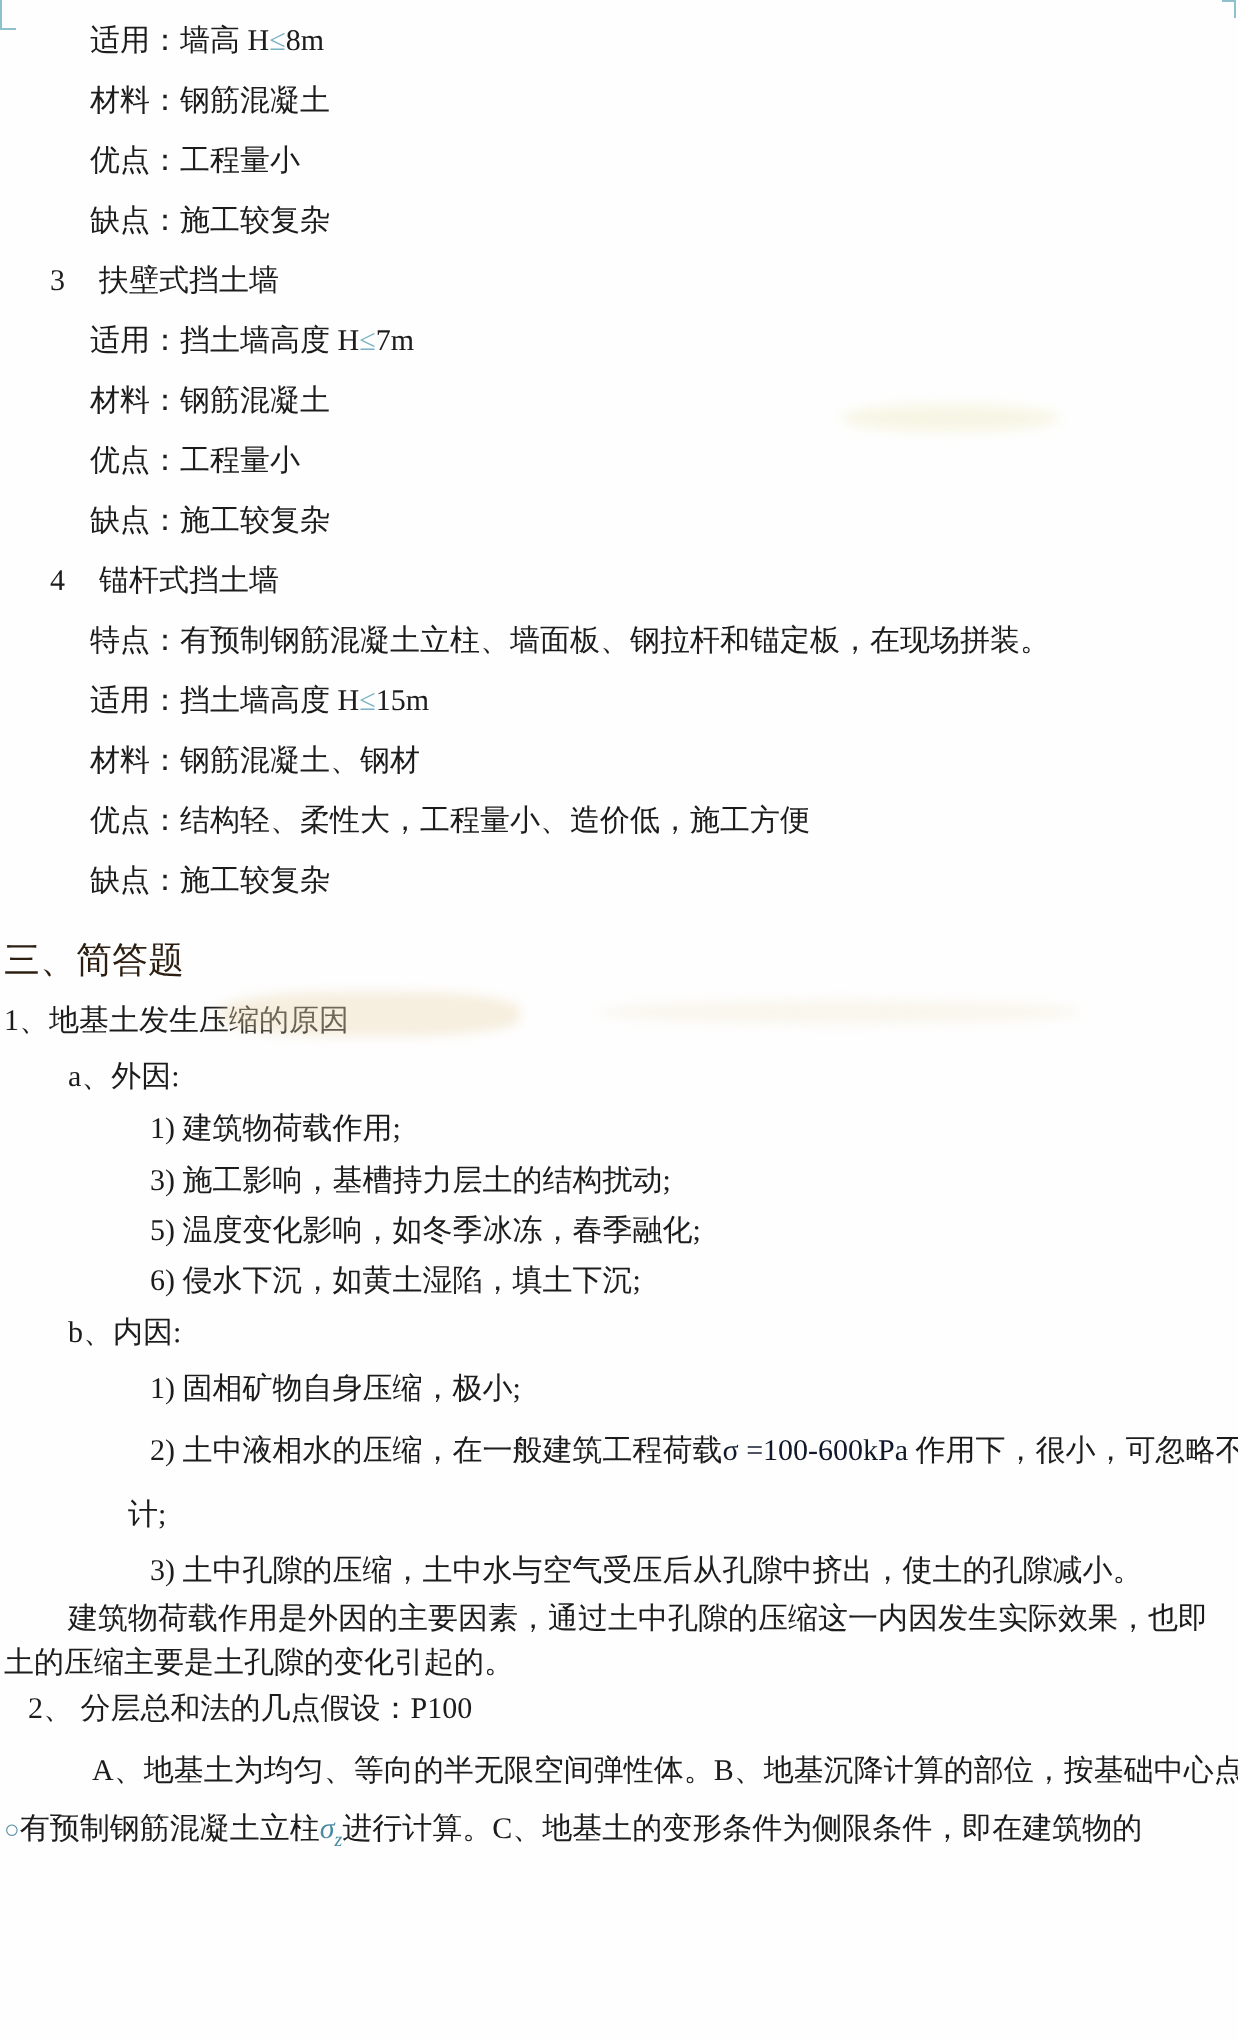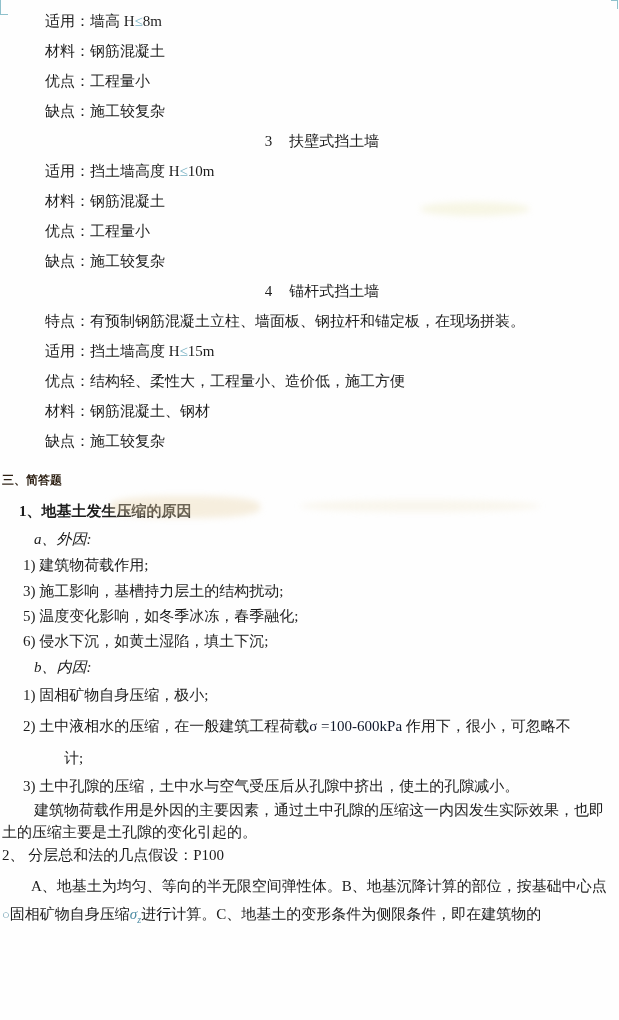--- a/index.html
+++ b/index.html
@@ -9,49 +9,49 @@
     height: 1020px;
     overflow: hidden;
     background: #fefefe;
     font-family: "Liberation Serif", "DejaVu Serif", serif;
     font-size: 15px;
     color: #1c1c1c;
   }
   .line { white-space: nowrap; }
   .h30 { line-height: 30px; }
   .ind-a { padding-left: 45px; }
-  .wall-head { padding-left: 25px; line-height: 30px; text-align: center; }
+  .wall-head { padding-left: 25px; line-height: 30px; }
   .wall-num { display: inline-block; }
   .wall-title { display: inline-block; margin-left: 17px; }
   .qa-heading {
     padding-left: 2px;
     margin-top: 8px;
     line-height: 32px;
-    font-size: 12px;
-    font-weight: bold;
+    font-size: 18px;
+    font-weight: normal;
     color: #2c1f12;
     white-space: nowrap;
   }
-  .q-title { padding-left: 19px; line-height: 30px; font-weight: bold; }
-  .sub-label { padding-left: 34px; line-height: 26px; font-style: italic; }
-  .item { padding-left: 23px; line-height: 25px; }
+  .q-title { padding-left: 2px; line-height: 30px; }
+  .sub-label { padding-left: 34px; line-height: 26px; }
+  .item { padding-left: 75px; line-height: 25px; }
   .item-tall { line-height: 33px; }
   .item-26 { line-height: 27px; }
   .item-29 { line-height: 29px; }
   .item-wrap { padding-left: 64px; line-height: 31px; }
   .formula {
     color: #4b8aa2;
     font-style: italic;
     font-family: "Liberation Serif", "DejaVu Serif", serif;
   }
   .formula-upright { color: #0f172a; font-style: normal; }
   .le { color: #7ab2c4; }
   .para { line-height: 22px; text-indent: 32px; padding: 0 2px; }
-  .q2-title { padding-left: 2px; line-height: 25px; }
-  .q2-l1 { text-indent: 30px; line-height: 24px; padding: 0 1px; margin-top: 6px; }
+  .q2-title { padding-left: 2px; line-height: 25px; margin-left: 12px; }
+  .q2-l1 { text-indent: 30px; line-height: 24px; padding: 0 16px; margin-top: 6px; }
   .q2-l2 { line-height: 33px; padding: 0 2px; }
   .point-circle { color: #5c93a8; font-size: 13px; }
   sub { font-size: 10px; }
   .corner { position: absolute; }
   .corner-tl {
     left: 0; top: 0; width: 7px; height: 14px;
     border-left: 1px solid #8fc1cc; border-bottom: 1px solid #8fc1cc;
   }
   .corner-tr {
     right: 1px; top: 0; width: 6px; height: 8px;
@@ -79,46 +79,46 @@
   <div style="height:6px"></div>
 
   <div class="line h30 ind-a"><span>适用：墙高 H</span><span class="le">≤</span><span>8m</span></div>
   <div class="line h30 ind-a">材料：钢筋混凝土</div>
   <div class="line h30 ind-a">优点：工程量小</div>
   <div class="line h30 ind-a">缺点：施工较复杂</div>
 
   <div class="line wall-head">
     <span class="wall-num">3</span><span class="wall-title">扶壁式挡土墙</span>
   </div>
-  <div class="line h30 ind-a"><span>适用：挡土墙高度 H</span><span class="le">≤</span><span>10m</span></div>
+  <div class="line h30 ind-a"><span>适用：挡土墙高度 H</span><span class="le">≤</span><span>7m</span></div>
   <div class="line h30 ind-a">材料：钢筋混凝土</div>
   <div class="line h30 ind-a">优点：工程量小</div>
   <div class="line h30 ind-a">缺点：施工较复杂</div>
 
   <div class="line wall-head">
     <span class="wall-num">4</span><span class="wall-title">锚杆式挡土墙</span>
   </div>
   <div class="line h30 ind-a">特点：有预制钢筋混凝土立柱、墙面板、钢拉杆和锚定板，在现场拼装。</div>
   <div class="line h30 ind-a"><span>适用：挡土墙高度 H</span><span class="le">≤</span><span>15m</span></div>
+  <div class="line h30 ind-a">材料：钢筋混凝土、钢材</div>
   <div class="line h30 ind-a">优点：结构轻、柔性大，工程量小、造价低，施工方便</div>
-  <div class="line h30 ind-a">材料：钢筋混凝土、钢材</div>
   <div class="line h30 ind-a">缺点：施工较复杂</div>
 
   <div class="qa-heading">三、简答题</div>
 
   <div class="line q-title">1、地基土发生压缩的原因</div>
   <div class="line sub-label">a、外因:</div>
   <div class="line item item-26">1) 建筑物荷载作用;</div>
   <div class="line item">3) 施工影响，基槽持力层土的结构扰动;</div>
   <div class="line item">5) 温度变化影响，如冬季冰冻，春季融化;</div>
   <div class="line item">6) 侵水下沉，如黄土湿陷，填土下沉;</div>
   <div class="line sub-label item-26">b、内因:</div>
   <div class="line item item-29">1) 固相矿物自身压缩，极小;</div>
   <div class="line item item-tall"><span>2) 土中液相水的压缩，在一般建筑工程荷载</span><span class="formula-upright">σ =100-600kPa</span><span> 作用下，很小，可忽略不</span></div>
   <div class="line item-wrap">计;</div>
   <div class="line item">3) 土中孔隙的压缩，土中水与空气受压后从孔隙中挤出，使土的孔隙减小。</div>
   <div class="para">建筑物荷载作用是外因的主要因素，通过土中孔隙的压缩这一内因发生实际效果，也即土的压缩主要是土孔隙的变化引起的。</div>
 
   <div class="line q2-title">2、 分层总和法的几点假设：P100</div>
   <div class="line q2-l1">A、地基土为均匀、等向的半无限空间弹性体。B、地基沉降计算的部位，按基础中心点</div>
-  <div class="line q2-l2"><span class="point-circle">○</span><span>固相矿物自身压缩</span><span class="formula"><span>σ</span><sub>z</sub></span><span>进行计算。C、地基土的变形条件为侧限条件，即在建筑物的</span></div>
+  <div class="line q2-l2"><span class="point-circle">○</span><span>有预制钢筋混凝土立柱</span><span class="formula"><span>σ</span><sub>z</sub></span><span>进行计算。C、地基土的变形条件为侧限条件，即在建筑物的</span></div>
 
 </div>
 
 </body></html>

